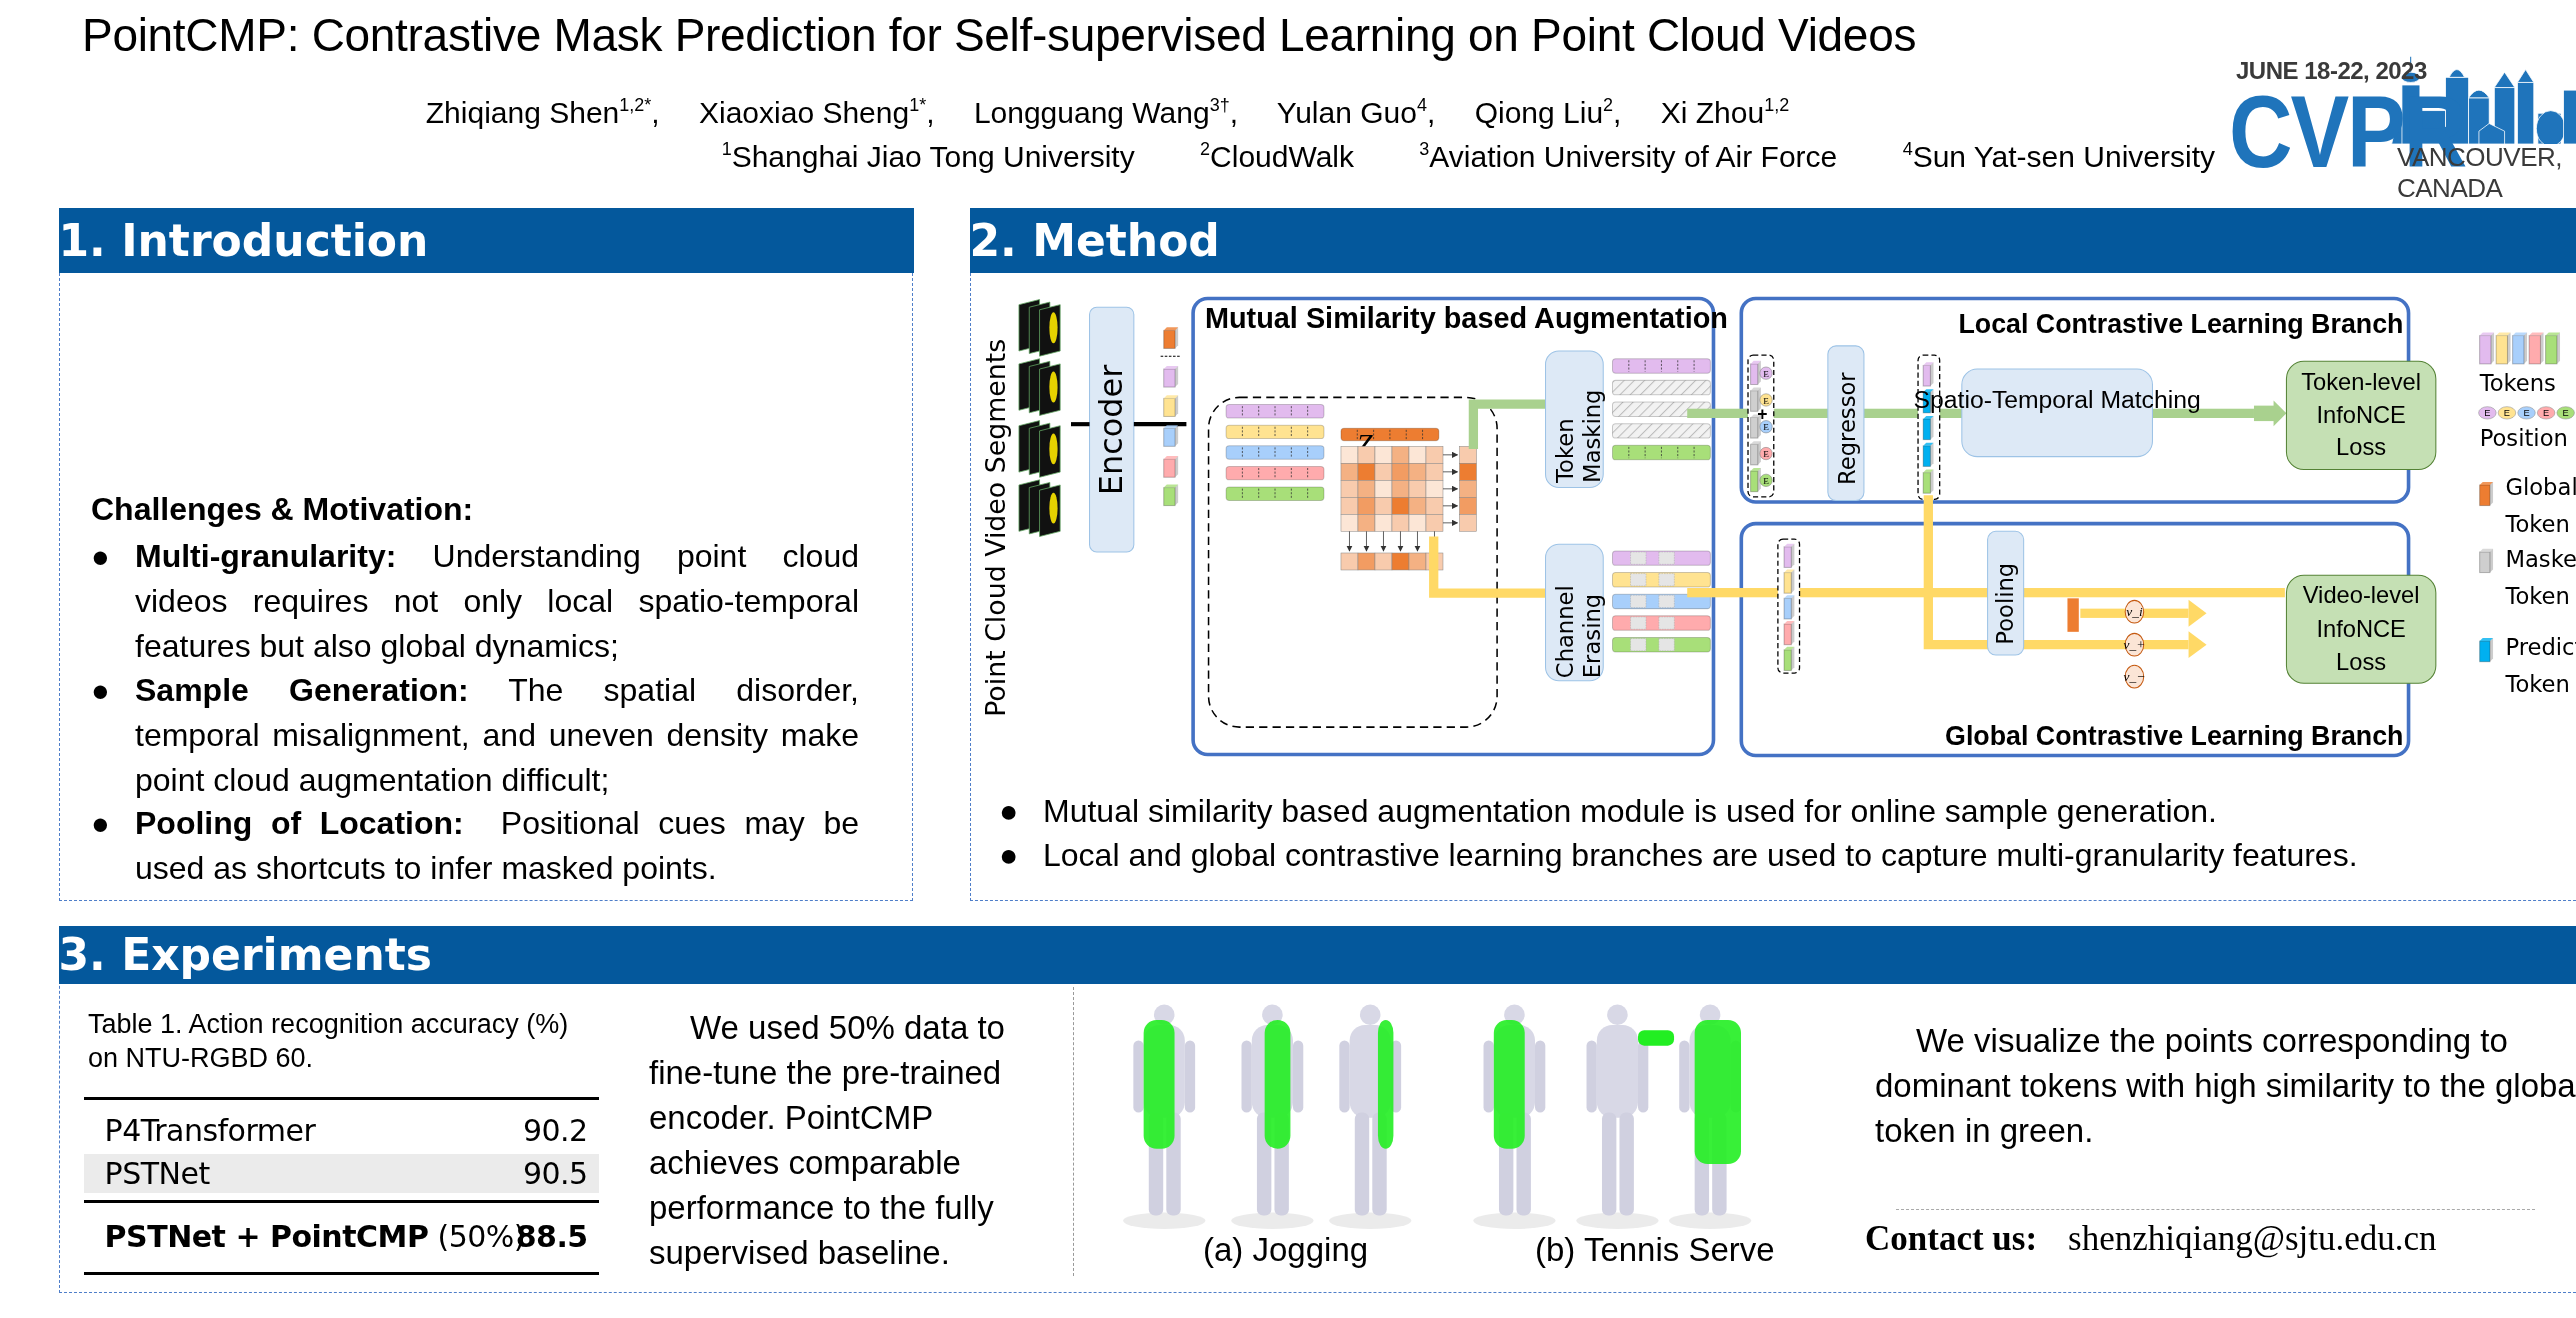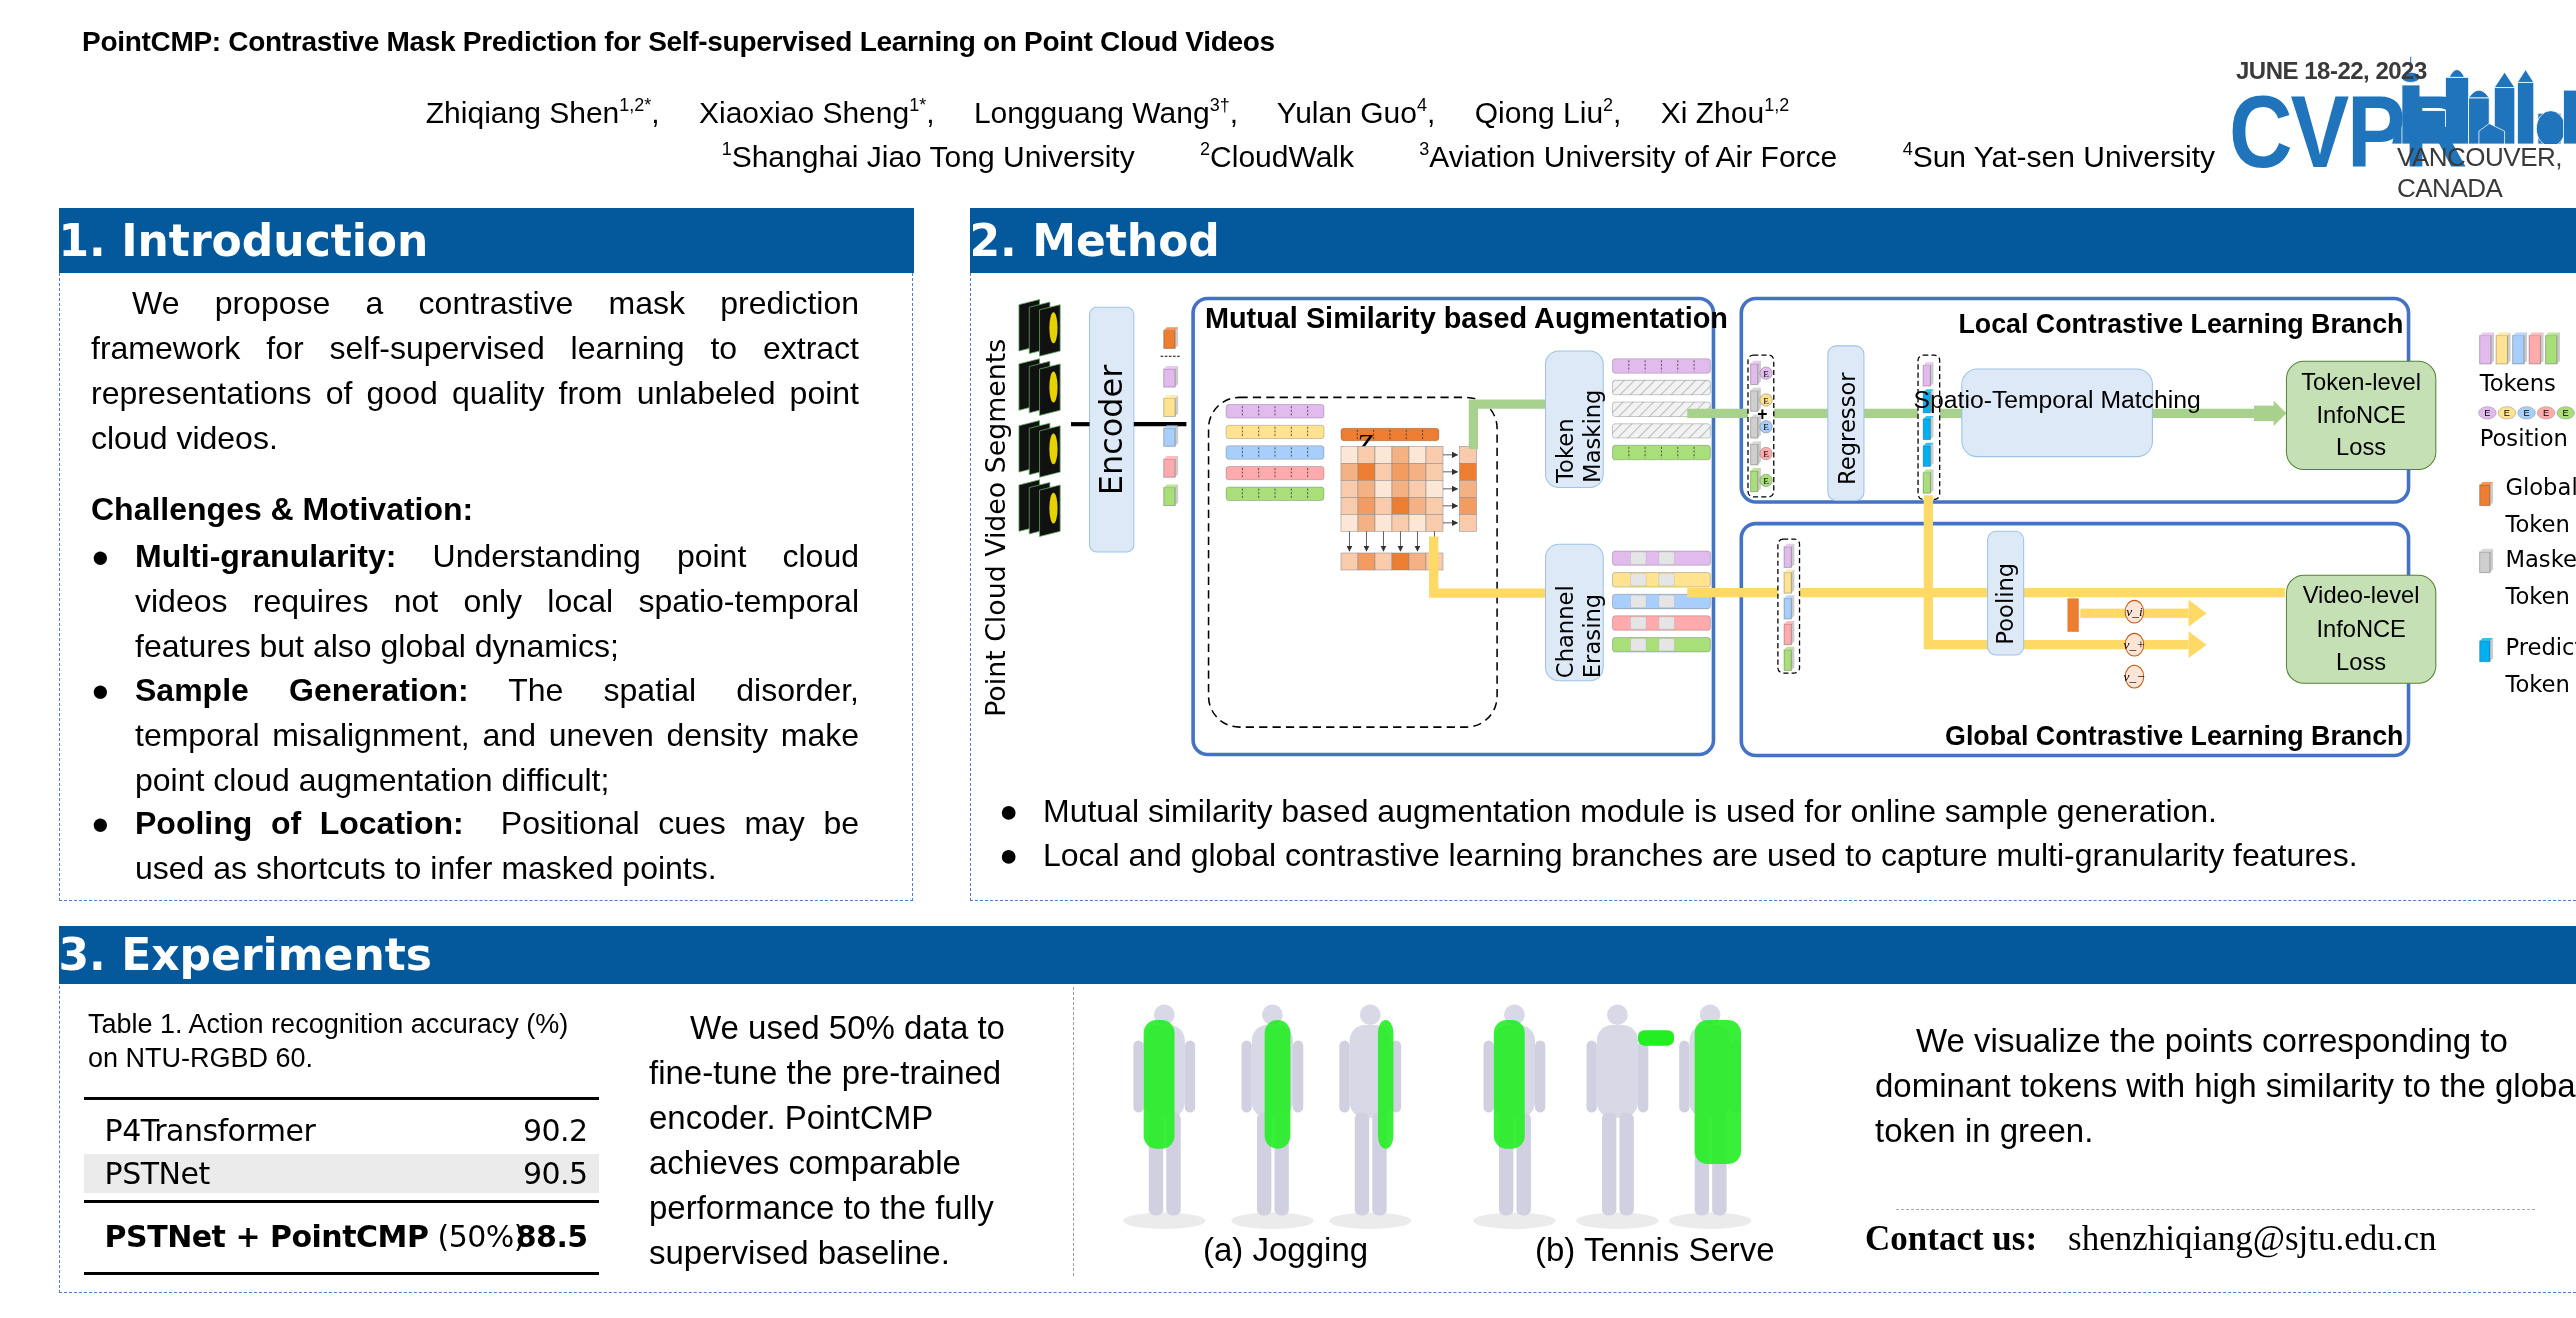--- a/index.html
+++ b/index.html
@@ -1,19 +1,19 @@
 <!DOCTYPE html>
 <html style="font-size:8.2px"><head>
 <meta charset="utf-8">
 <style>
   html,body{margin:0;padding:0;background:#fff;}
   body{width:2638px;height:1319px;position:relative;overflow:hidden;font-family:"Liberation Sans",sans-serif;color:#000;}
   .abs{position:absolute;}
   
-  #title{left:82px;top:26px;font-size:28px;font-weight:bold;white-space:nowrap;letter-spacing:-0.3px;}
+  #title{left:82px;top:8px;font-size:46px;font-weight:normal;white-space:nowrap;letter-spacing:-0.3px;}
   #authors{left:0;width:2215px;top:96px;text-align:center;font-size:30px;white-space:nowrap;}
   #affils{left:0;width:2215px;top:140px;text-align:right;font-size:30px;white-space:nowrap;}
   sup{font-size:0.6em;vertical-align:0.65em;line-height:0;}
   .gap{display:inline-block;width:31px;}
   
   #logo{left:2195px;top:26px;width:422px;height:155px;}
   #logo .date{position:absolute;left:41px;top:31px;font-size:24px;font-weight:bold;color:#3a3a3a;letter-spacing:-0.5px;}
   #logo .cvpr{position:absolute;left:34px;top:56px;font-size:88px;font-weight:bold;color:#1f74bb;letter-spacing:-2.1px;line-height:88px;transform:scaleY(1.15);transform-origin:top left;}
   #logo .loc{position:absolute;left:202px;top:116px;font-size:26px;color:#3a3a3a;letter-spacing:-0.5px;}
   #logo svg{position:absolute;left:191px;top:0;}
@@ -97,21 +97,20 @@
       <path d="M180 230 L180 205 L200 190 L230 205 L230 230 Z"></path>
     </g>
   </svg>
   <div class="date">JUNE 18-22, 2023</div>
   <div class="cvpr">CVPR</div>
   <div class="loc">VANCOUVER, CANADA</div>
 </div>
 
 <div id="sec1" class="sec">
   <div class="sec-head">1. Introduction</div>
-  <div id="intro-p" class="intro">We propose a contrastive mask prediction framework for self-supervised learning to extract representations of good quality from unlabeled point cloud videos.</div>
   <div id="chal-h" class="intro">Challenges &amp; Motivation:</div>
   <div id="b1" class="bul">
     <span class="dot">●</span>
     <div class="txt"><b>Multi-granularity:</b><span> Understanding point cloud videos requires not only local spatio-temporal features but also global dynamics;</span></div>
   </div>
   <div id="b2" class="bul">
     <span class="dot">●</span>
     <div class="txt"><b>Sample Generation:</b><span> The spatial disorder, temporal misalignment, and uneven density make point cloud augmentation difficult;</span></div>
   </div>
   <div id="b3" class="bul">

